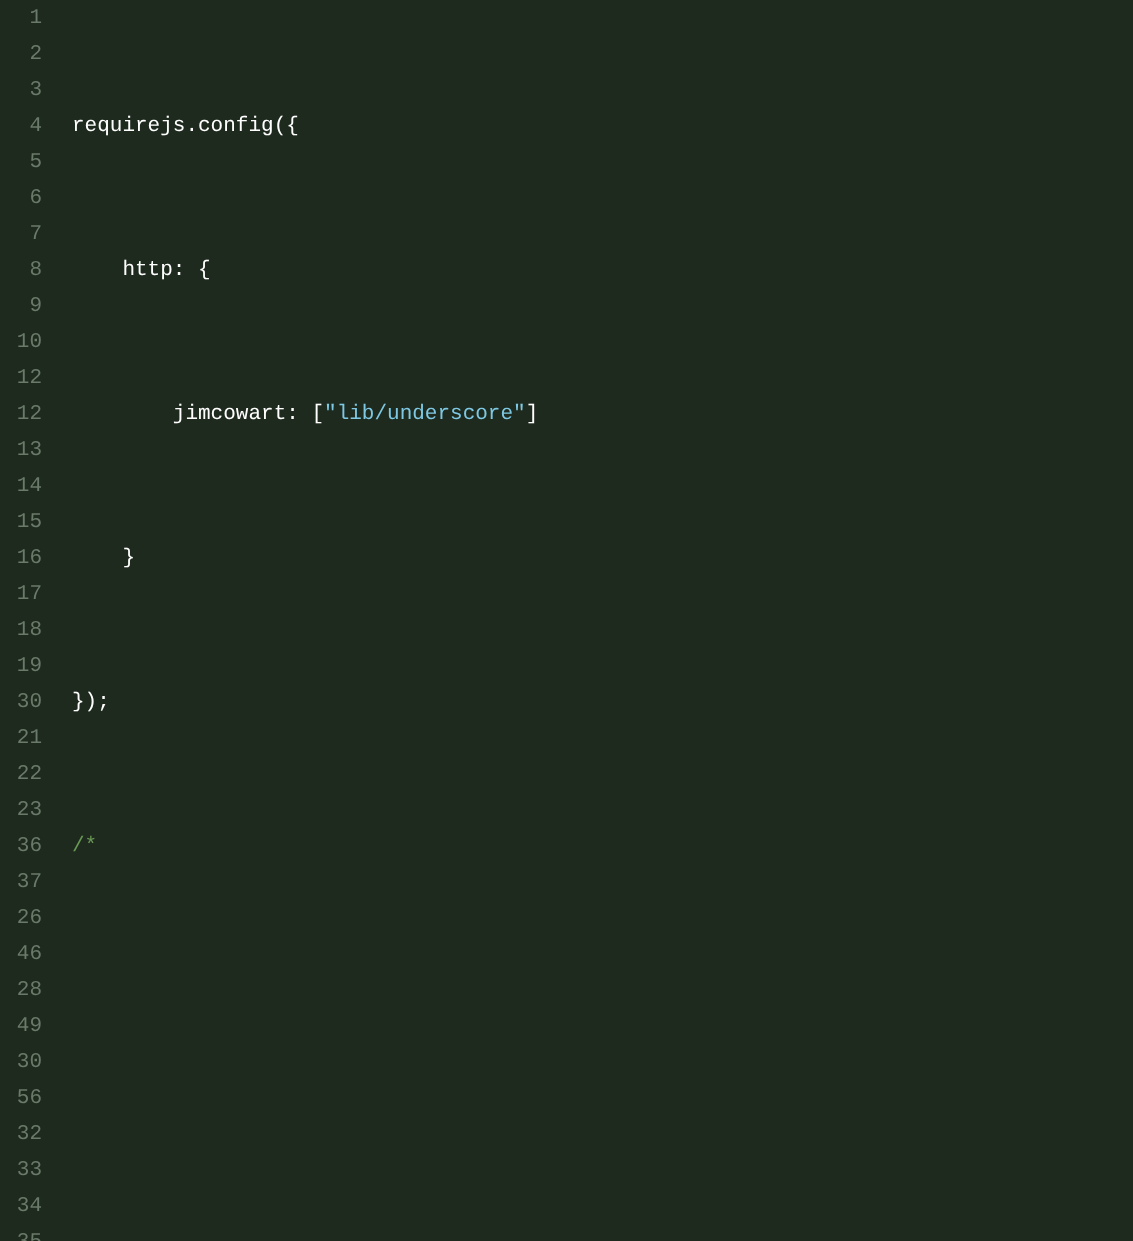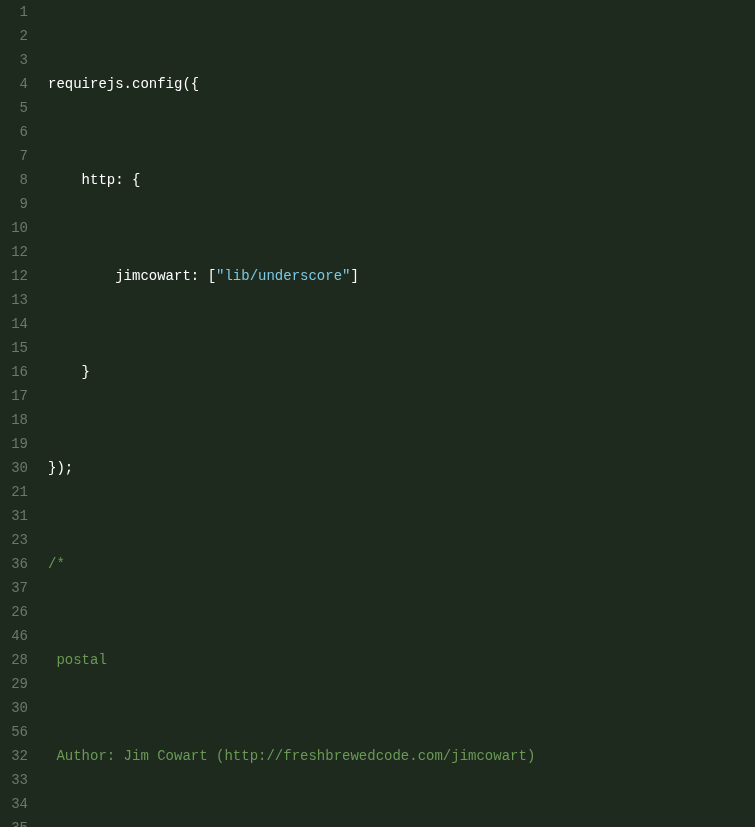--- a/index.html
+++ b/index.html
@@ -76,28 +76,28 @@
     <span class="line-number">12</span>
     <span class="line-number">13</span>
     <span class="line-number">14</span>
     <span class="line-number">15</span>
     <span class="line-number">16</span>
     <span class="line-number">17</span>
     <span class="line-number">18</span>
     <span class="line-number">19</span>
     <span class="line-number">30</span>
     <span class="line-number">21</span>
-    <span class="line-number">31</span>
+    <span class="line-number">22</span>
     <span class="line-number">23</span>
     <span class="line-number">36</span>
     <span class="line-number">37</span>
     <span class="line-number">26</span>
     <span class="line-number">46</span>
     <span class="line-number">28</span>
-    <span class="line-number">29</span>
+    <span class="line-number">49</span>
     <span class="line-number">30</span>
     <span class="line-number">56</span>
     <span class="line-number">32</span>
     <span class="line-number">33</span>
     <span class="line-number">34</span>
     <span class="line-number">35</span>
 
   </div>
 
   <div class="code-lines">
@@ -107,23 +107,21 @@
     <span class="code-line"><span class="plain">    http: {</span></span>
     
     <span class="code-line"><span class="plain">        jimcowart: [</span><span class="str">"lib/underscore"</span><span class="plain">]</span></span>
     
     <span class="code-line"><span class="plain">    }</span></span>
     
     <span class="code-line"><span class="plain">});</span></span>
     
     <span class="code-line"><span class="cm">/*</span></span>
     
-    <span class="code-line"><span class="cm"> postal</span></span>
     
-    <span class="code-line"><span class="cm"> Author: Jim Cowart (http://freshbrewedcode.com/jimcowart)</span></span>
     
     
     
     
     
     
     
     
     
     

